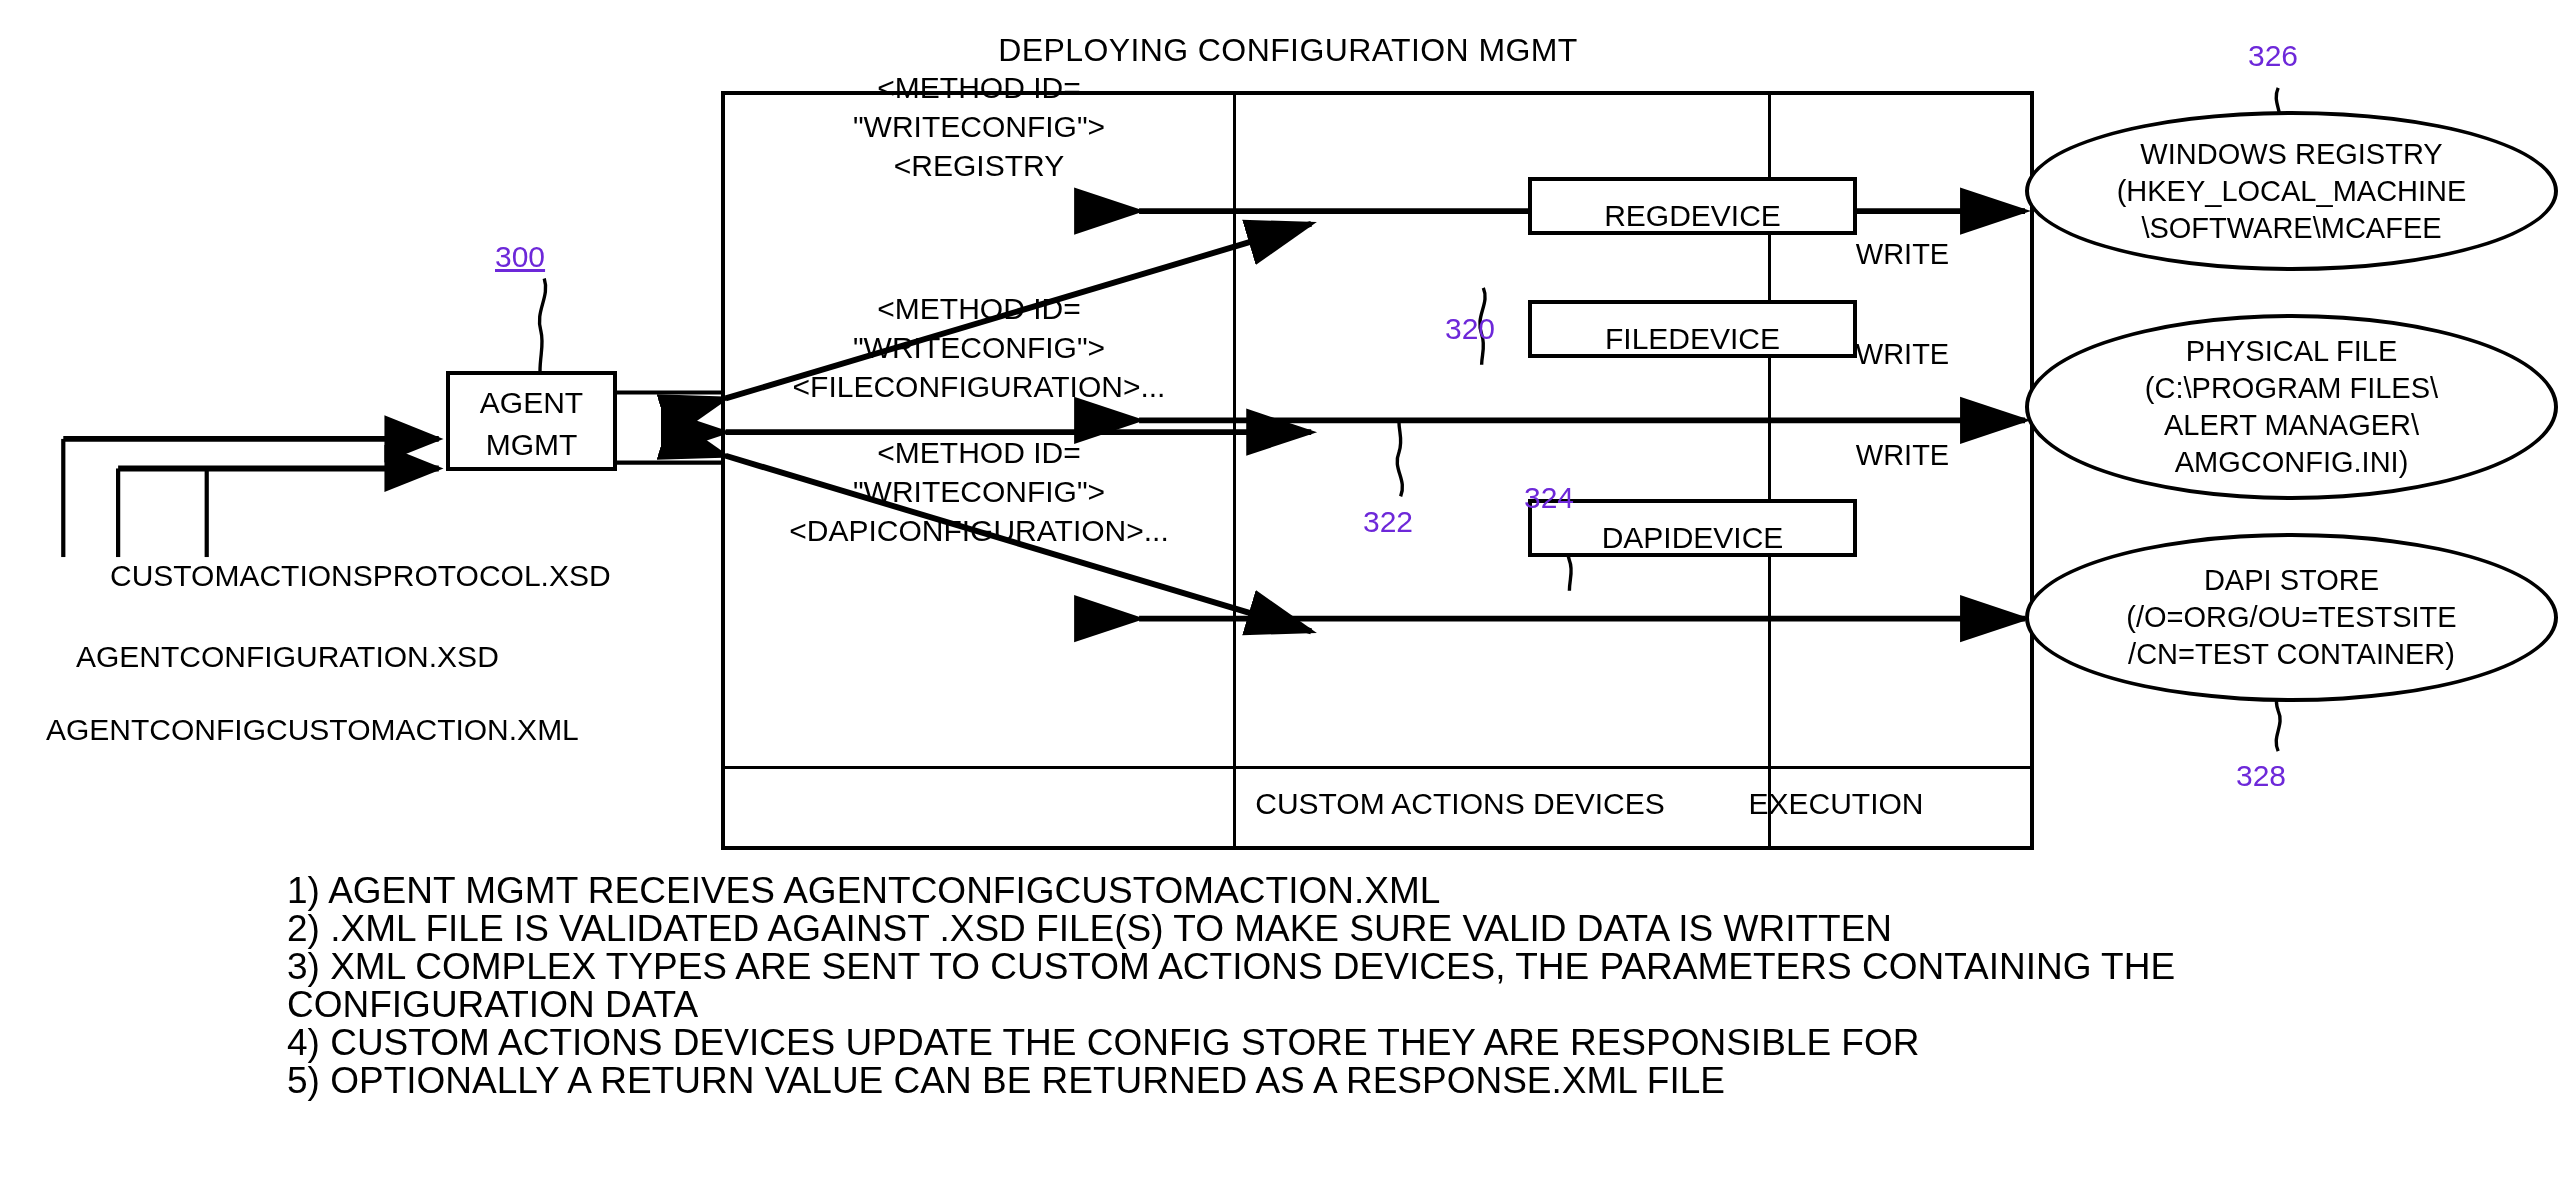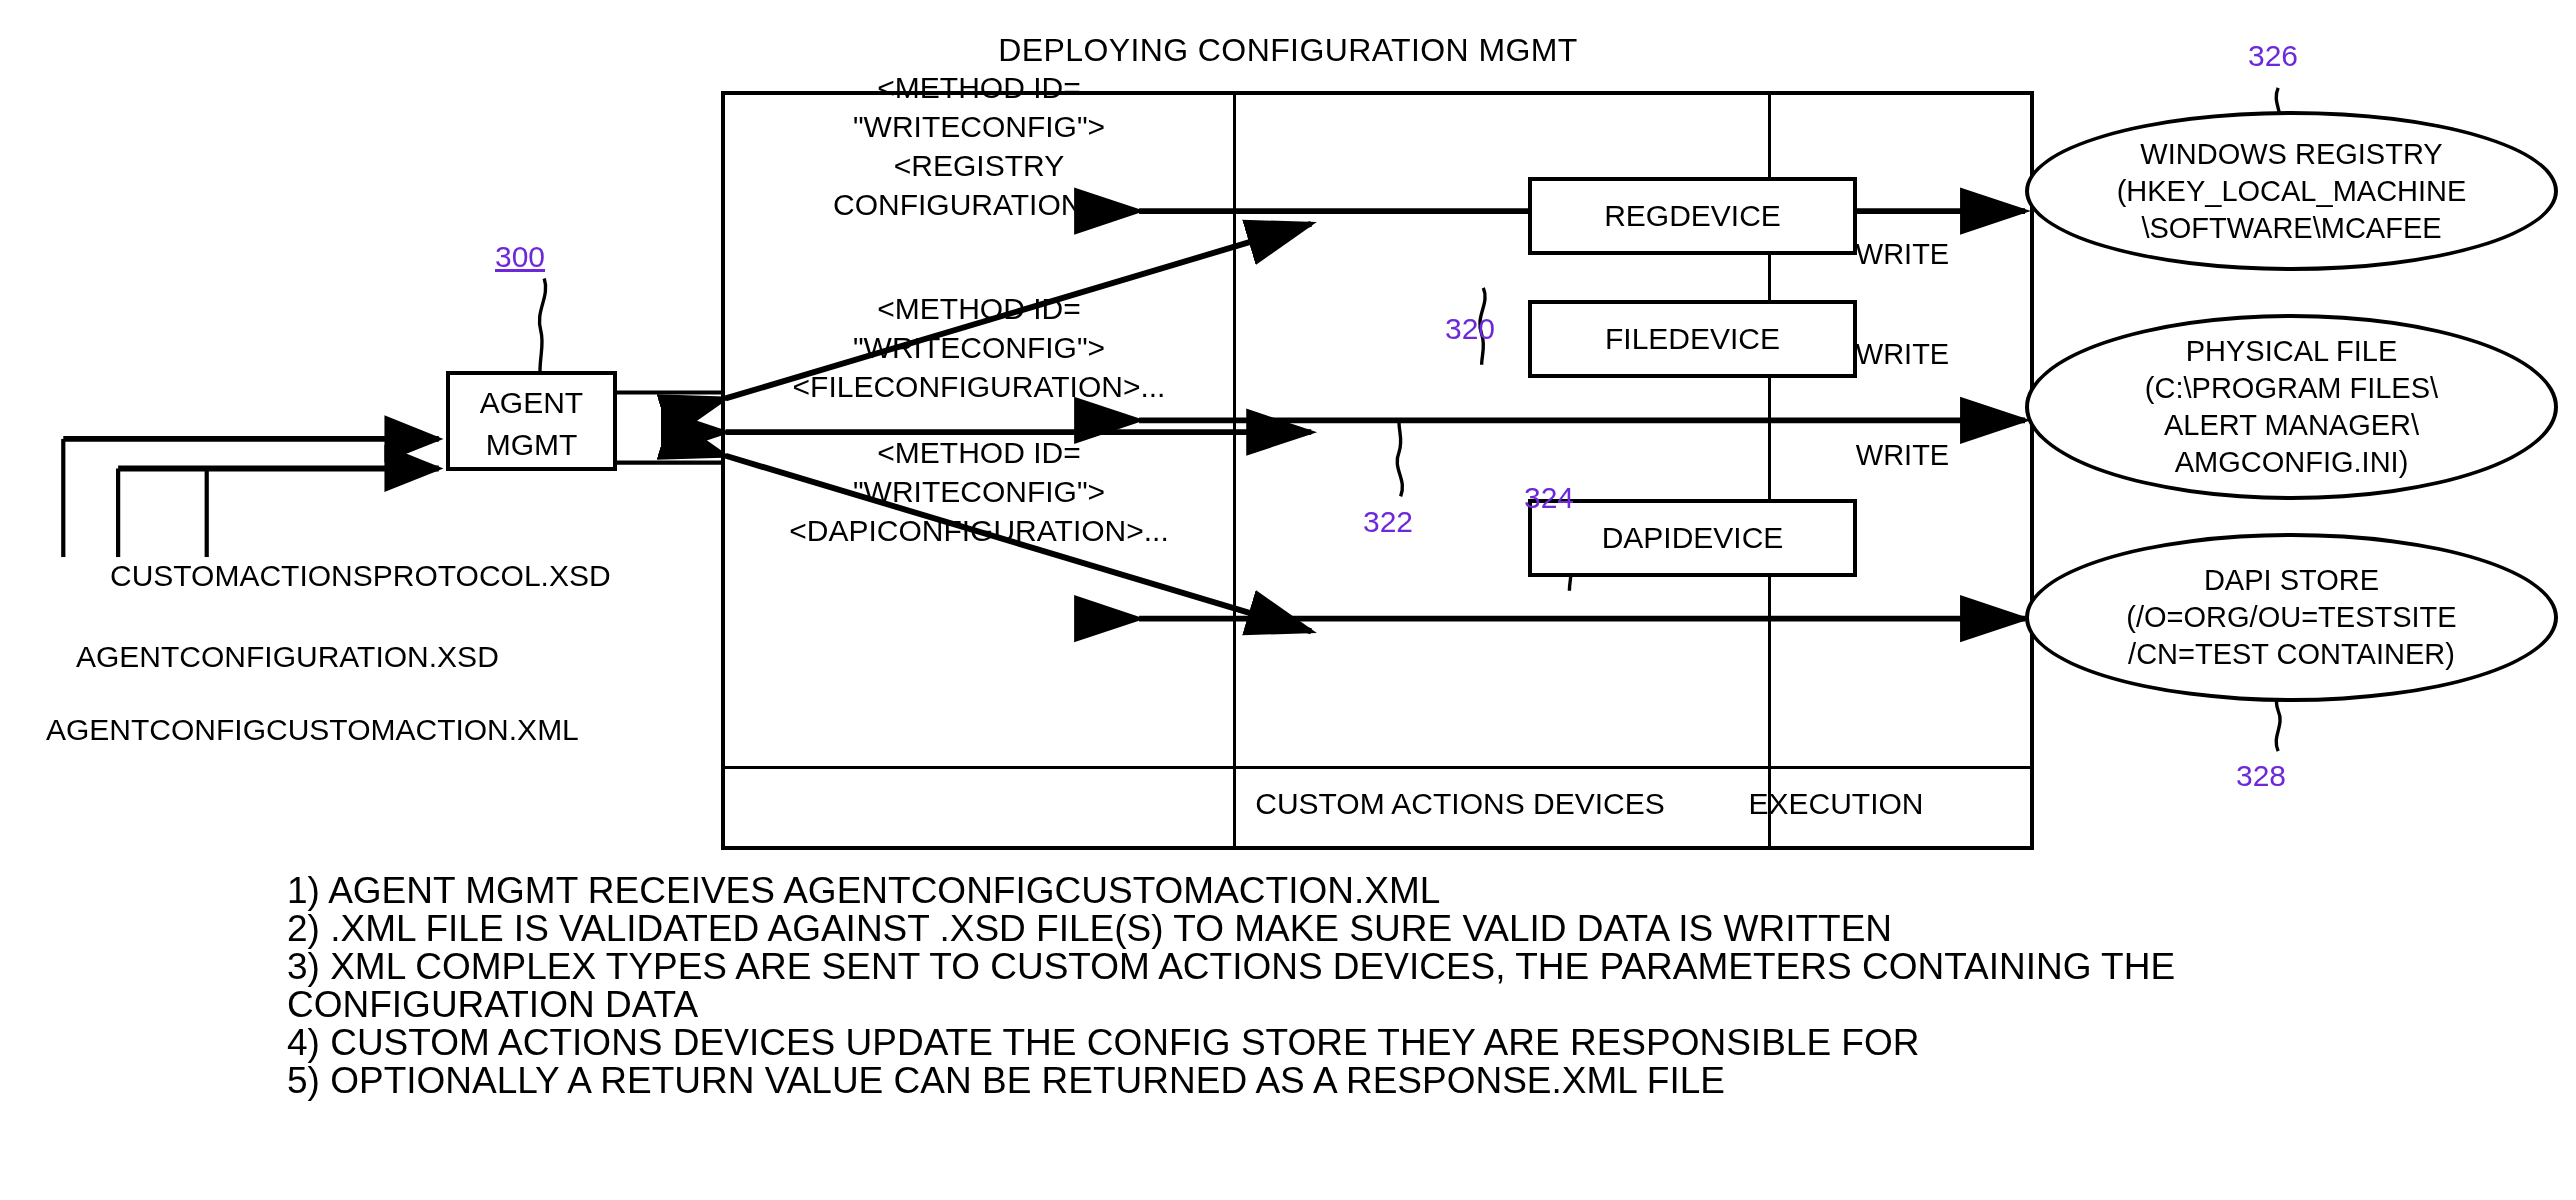--- a/index.html
+++ b/index.html
@@ -32,21 +32,21 @@
   
   .xml-block{
     position:absolute;width:481px;left:13.5px;
     font-size:30px;line-height:39px;text-align:center;
   }
   #xml-block-registry{top:-27px;}
   #xml-block-file{top:194px;}
   #xml-block-dapi{top:338px;}
   
   .device-box{
-    position:absolute;width:329px;height:78px;left:803px;
+    position:absolute;width:329px;height:58px;left:803px;
     border:4.2px solid #000;box-sizing:border-box;
     font-size:30px;line-height:69px;text-align:center;background:#fff;
   }
   #device-regdevice{top:82px;}
   #device-filedevice{top:205px;}
   #device-dapidevice{top:404px;}
   
   .write-label{
     position:absolute;left:1046px;width:263px;text-align:center;
     font-size:29px;
@@ -137,21 +137,20 @@
 
 <div class="abs" id="main-table">
   <div class="vline" id="vline-1"></div>
   <div class="vline" id="vline-2"></div>
   <div id="hline-footer"></div>
 
   <div class="xml-block" id="xml-block-registry">
     <div>&lt;METHOD ID=</div>
     <div>"WRITECONFIG"&gt;</div>
     <div>&lt;REGISTRY</div>
-    <div>CONFIGURATION&gt;...</div>
   </div>
 
   <div class="xml-block" id="xml-block-file">
     <div>&lt;METHOD ID=</div>
     <div>"WRITECONFIG"&gt;</div>
     <div>&lt;FILECONFIGURATION&gt;...</div>
   </div>
 
   <div class="xml-block" id="xml-block-dapi">
     <div>&lt;METHOD ID=</div>

